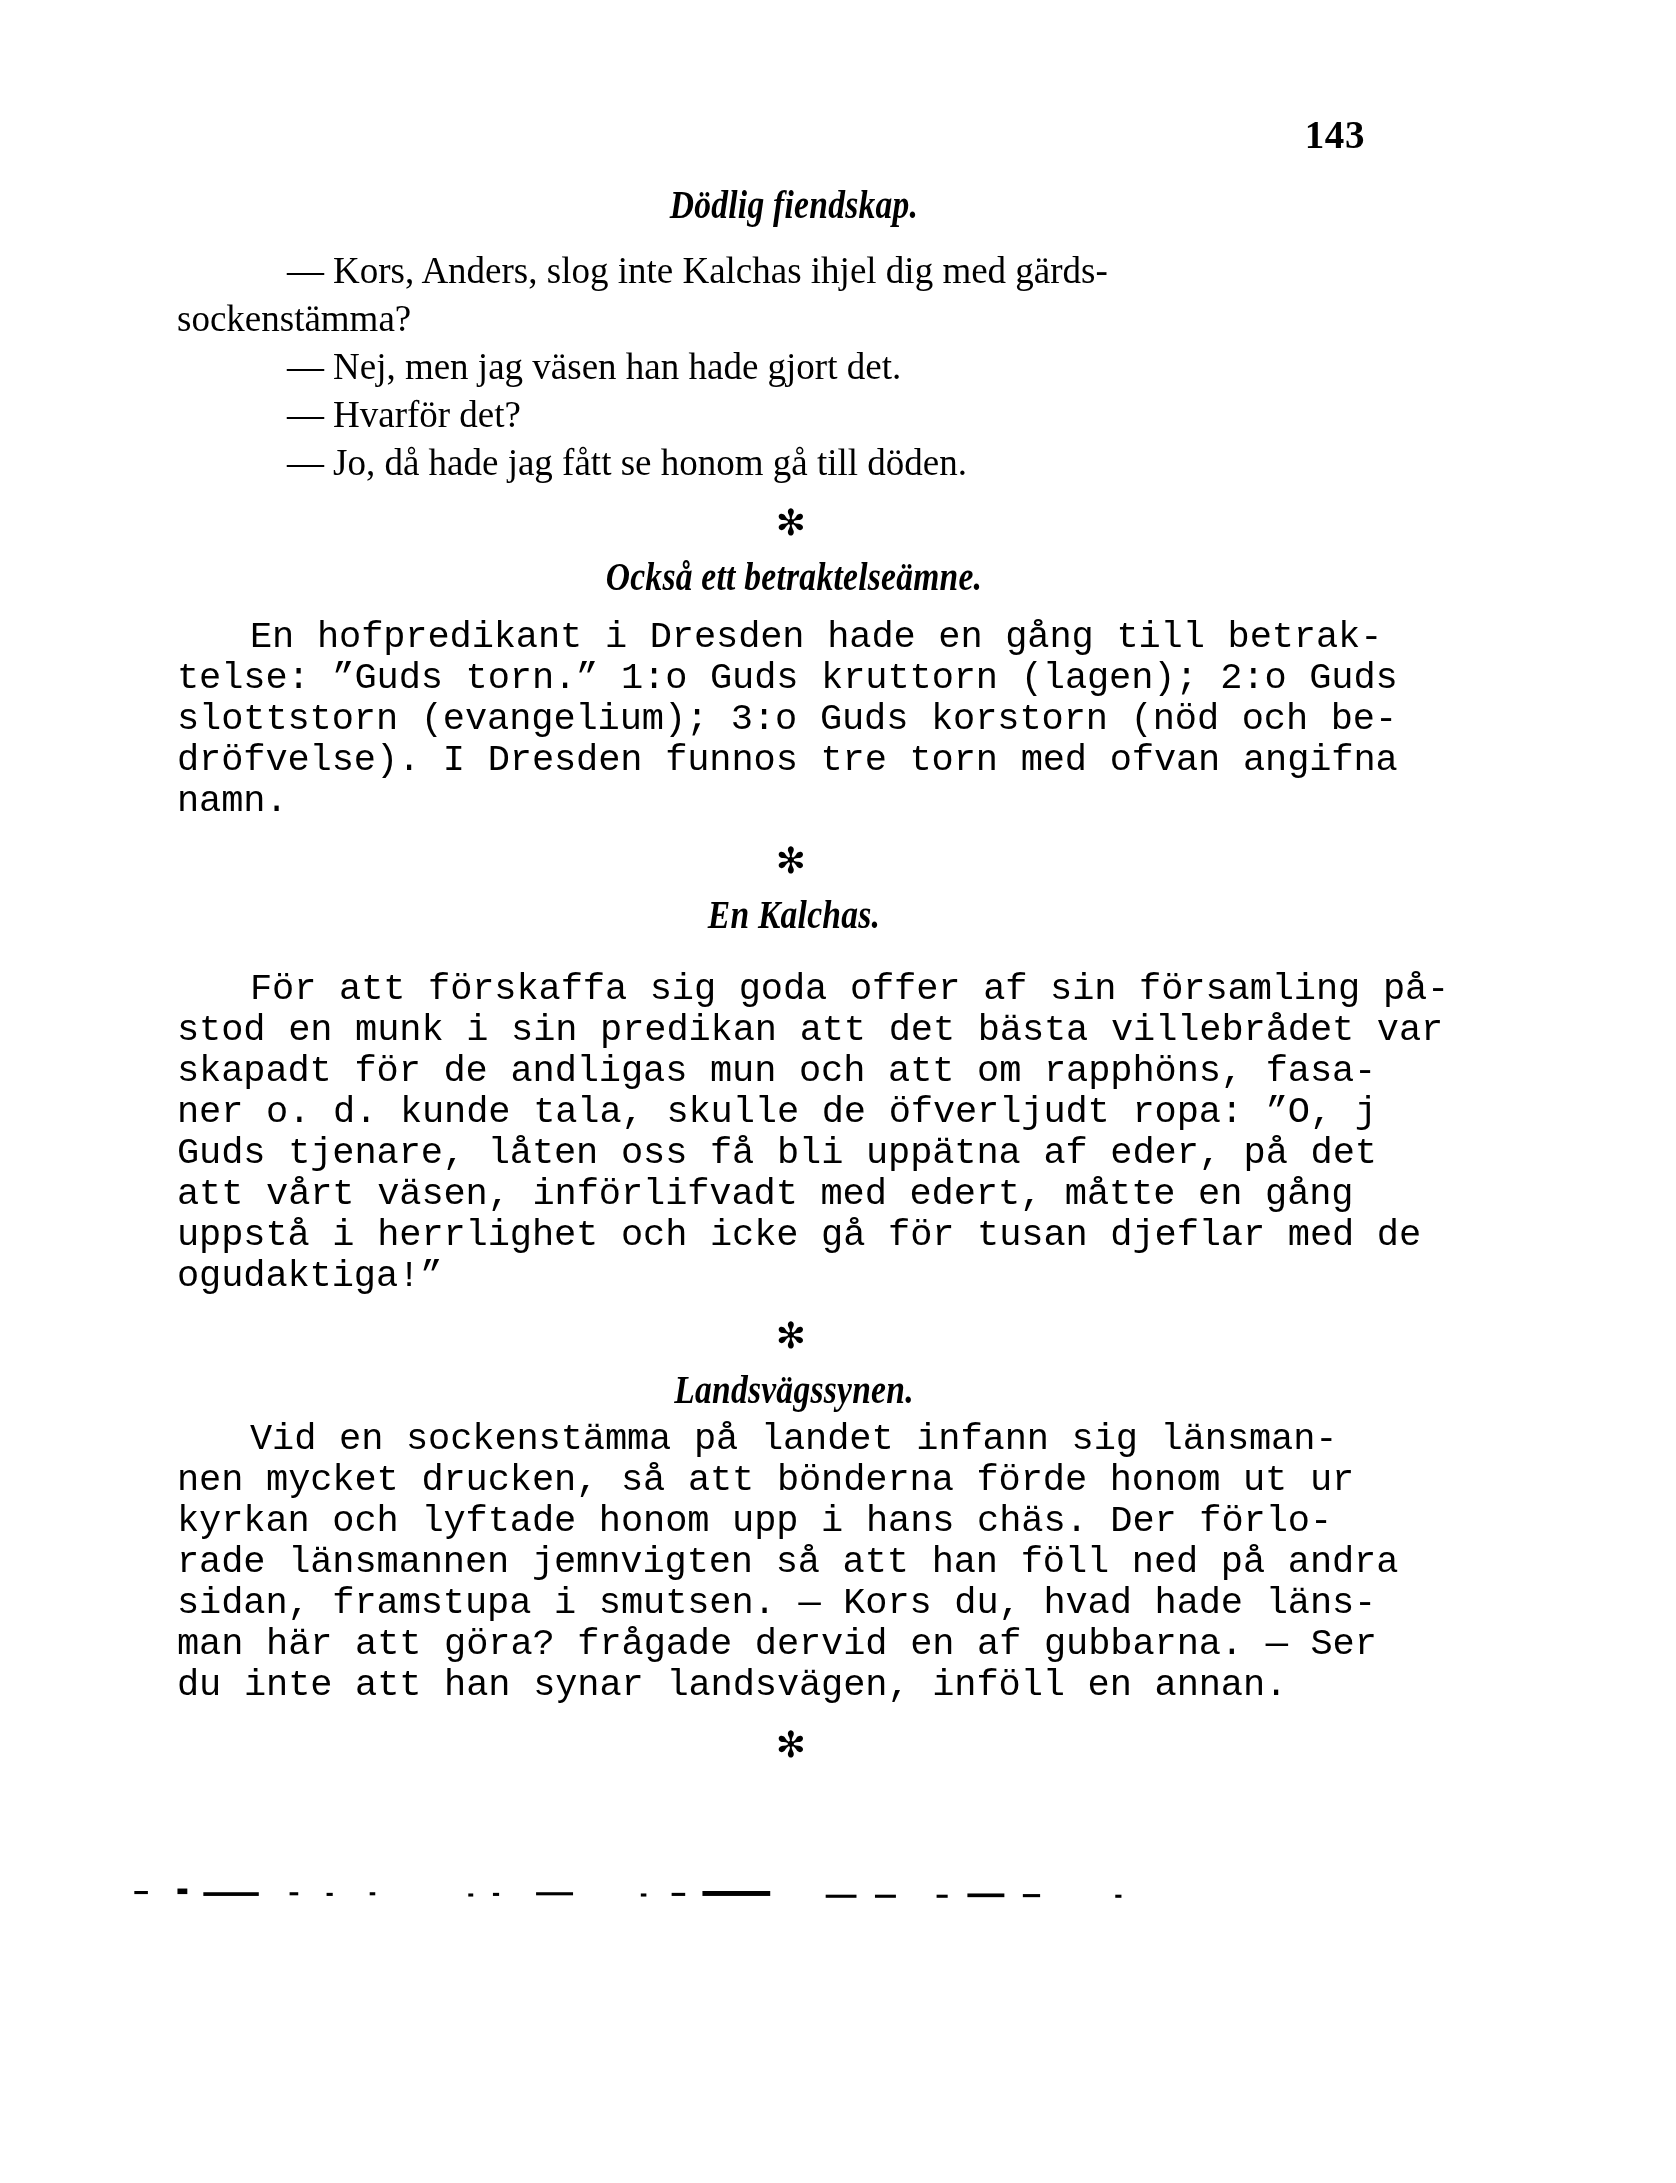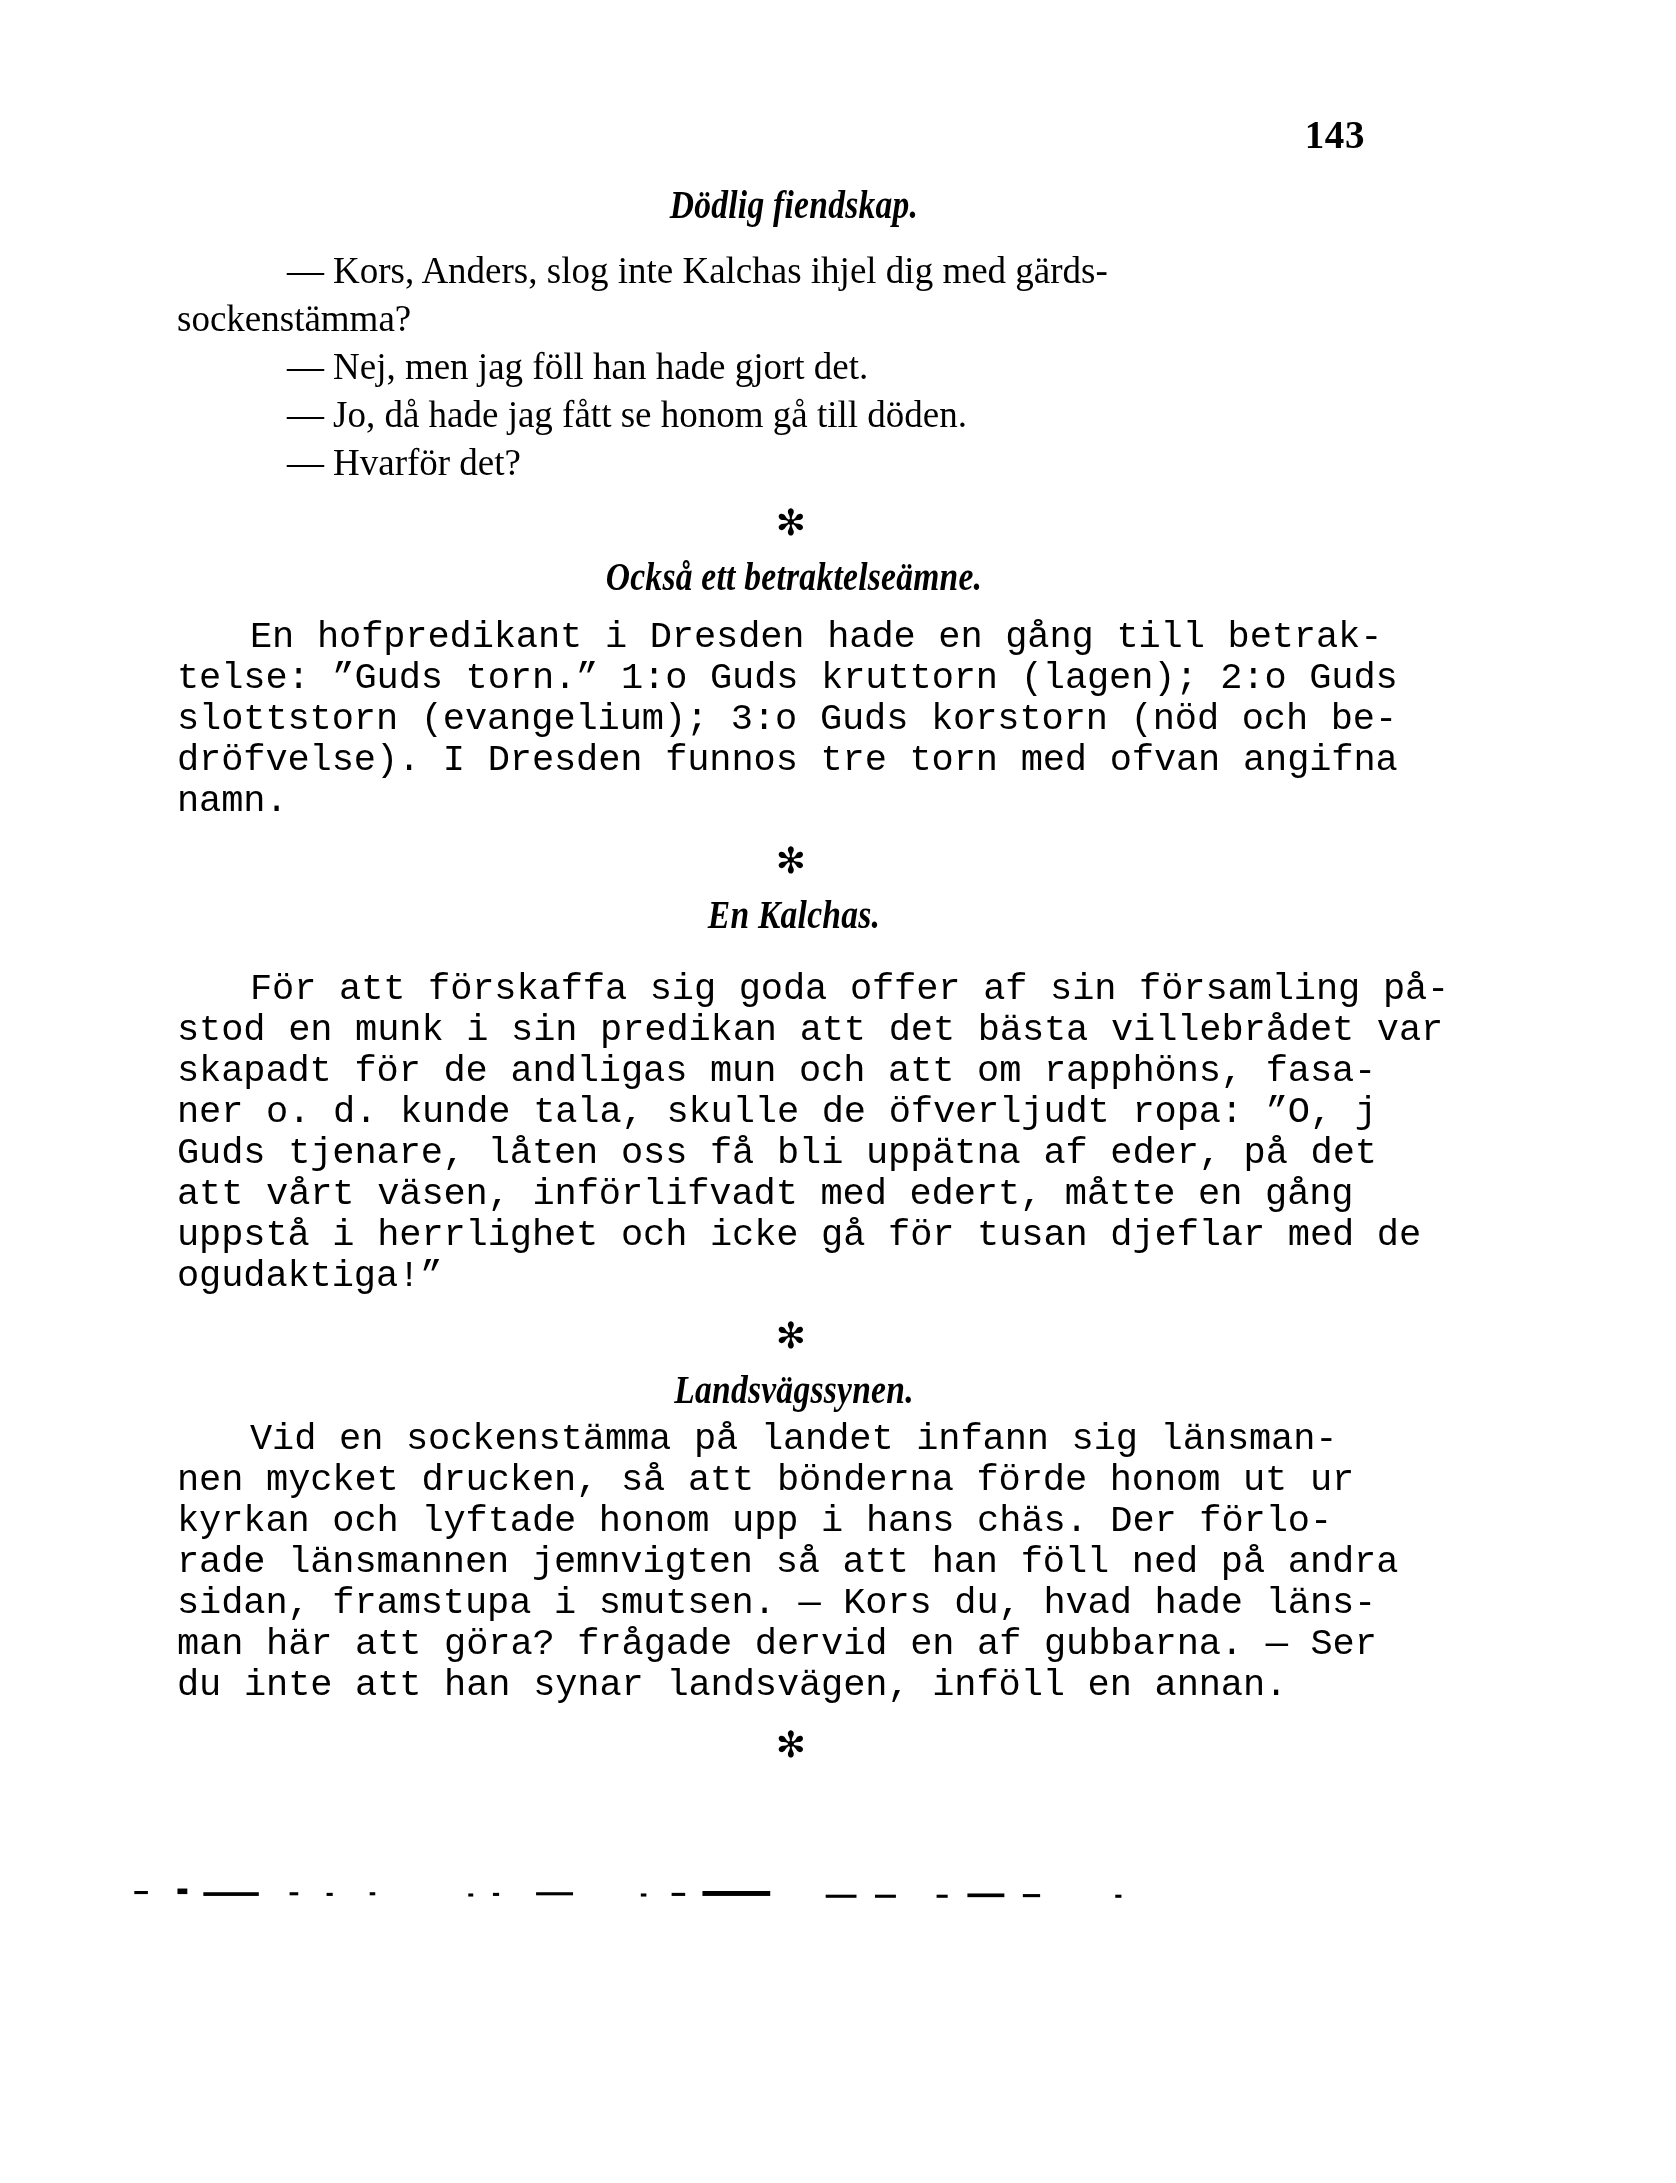--- a/index.html
+++ b/index.html
@@ -115,23 +115,23 @@
 
   <div class="column">
     <div id="sections-root">
         <div class="section">
           <div class="title-block">
             <div class="section-title">Dödlig fiendskap.</div>
           </div>
           <div style="margin-top: 21px;">
             <div class="dash-line"><span class="dash">—</span><span>Kors, Anders, slog inte Kalchas ihjel dig med gärds-</span></div>
             <div class="dash-line" style="padding-left: 0px;"><span>sockenstämma?</span></div>
-            <div class="dash-line"><span class="dash">—</span><span>Nej, men jag föll han hade gjort det.</span></div>
+            <div class="dash-line"><span class="dash">—</span><span>Nej, men jag väsen han hade gjort det.</span></div>
+            <div class="dash-line"><span class="dash">—</span><span>Hvarför det?</span></div>
             <div class="dash-line"><span class="dash">—</span><span>Jo, då hade jag fått se honom gå till döden.</span></div>
-            <div class="dash-line"><span class="dash">—</span><span>Hvarför det?</span></div>
           </div>
         </div>
         <div class="ornament" style="margin-top: 18.5px; margin-bottom: 16px;">✻</div>
         <div class="section">
           <div class="title-block">
             <div class="section-title">Också ett betraktelseämne.</div>
           </div>
           <div class="para" style="margin-top: 18.5px;">
             <div class="ln"><span class="indent"></span><span style="display: inline;"><span>En</span><span class="gap"> </span><span>hofpredikant</span><span class="gap"> </span><span>i</span><span class="gap"> </span><span>Dresden</span><span class="gap"> </span><span>hade</span><span class="gap"> </span><span>en</span><span class="gap"> </span><span>gång</span><span class="gap"> </span><span>till</span><span class="gap"> </span><span>betrak-</span></span></div>
             <div class="ln"><span style="display: inline;"><span>telse:</span><span class="gap"> </span><span>”Guds</span><span class="gap"> </span><span>torn.”</span><span class="gap"> </span><span>1:o</span><span class="gap"> </span><span>Guds</span><span class="gap"> </span><span>kruttorn</span><span class="gap"> </span><span>(lagen);</span><span class="gap"> </span><span>2:o</span><span class="gap"> </span><span>Guds</span></span></div>

